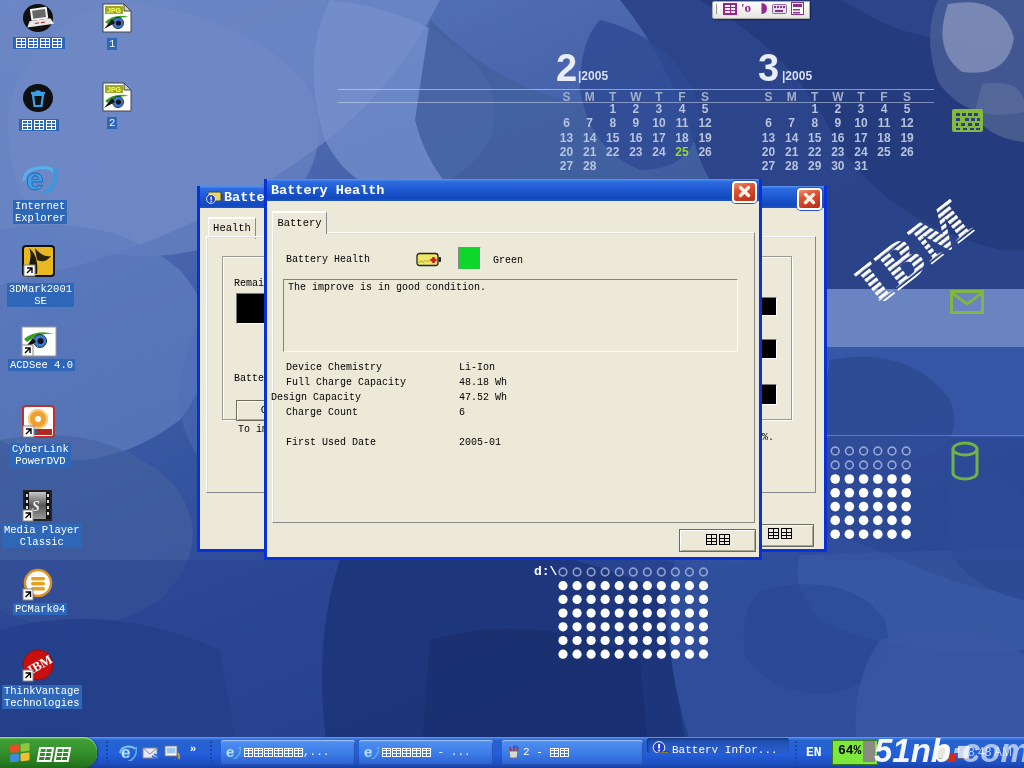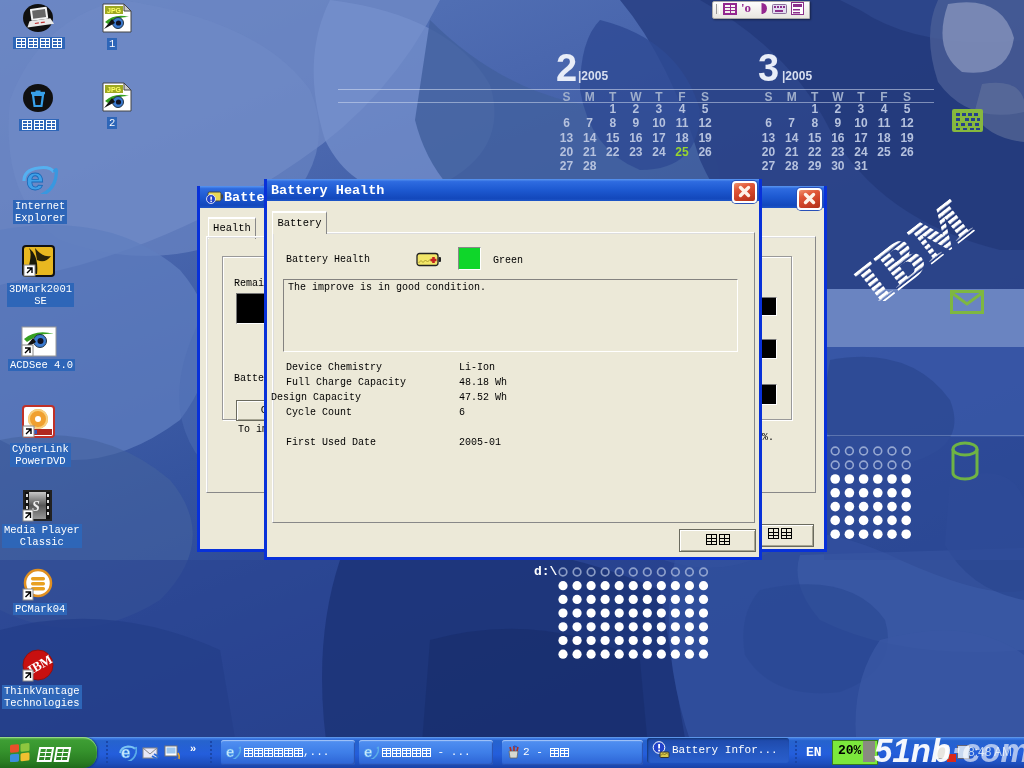--- a/index.html
+++ b/index.html
@@ -608,21 +608,21 @@
 <div class="ab" style="left:191px;top:68px;width:21px;height:21px;background:#0FD62A;border:1px solid #888;border-bottom-color:#fff;border-right-color:#fff"></div>
 <div class="gtxt" style="left:226px;top:76px">Green</div>
 <div class="ab" style="left:16px;top:100px;width:453px;height:71px;border:1px solid #848280;border-bottom-color:#fff;border-right-color:#fff;background:#ECE9D8"></div>
 <div class="gtxt" style="left:21px;top:103px">The improve is in good condition.</div>
 <div class="gtxt" style="left:19px;top:183px">Device Chemistry</div>
       <div class="gtxt" style="left:192px;top:183px">Li-Ion</div>
 <div class="gtxt" style="left:19px;top:198px">Full Charge Capacity</div>
       <div class="gtxt" style="left:192px;top:198px">48.18 Wh</div>
 <div class="gtxt" style="left:4px;top:213px">Design Capacity</div>
       <div class="gtxt" style="left:192px;top:213px">47.52 Wh</div>
-<div class="gtxt" style="left:19px;top:228px">Cycle Count</div>
+<div class="gtxt" style="left:19px;top:228px">Charge Count</div>
       <div class="gtxt" style="left:192px;top:228px">6</div>
 <div class="gtxt" style="left:19px;top:258px">First Used Date</div>
       <div class="gtxt" style="left:192px;top:258px">2005-01</div>
 <div class="btn" style="left:412px;top:350px;width:75px;height:21px;font-size:12px;line-height:20px"><span class="cj" style="width:11px;height:11px"></span><span class="cj" style="width:11px;height:11px"></span></div>
 </div>
 <div id="taskbar" class="ab" style="left:0;top:737px;width:1024px;height:31px;background:linear-gradient(180deg,#6FA5E8 0%,#3E7CE8 4%,#2663CD 12%,#245EDC 55%,#1D4FBE 85%,#1941A5 100%)">
 
 <div class="ab" style="left:-2px;top:0;width:99px;height:31px;border-radius:0 14px 14px 0;background:linear-gradient(180deg,#6CBE5C 0%,#3E9E34 10%,#35922C 45%,#2A7D22 80%,#1F6A1A 100%);box-shadow:inset 0 1px 1px #9ADF8A,1px 0 2px rgba(0,0,0,.4)"></div>
 <svg class="ab" style="left:10px;top:6px" width="20" height="19" viewBox="0 0 20 19">
         <g transform="skewY(-6)">
@@ -669,35 +669,35 @@
         <span class="ttx"><span class="cj"></span><span class="cj"></span><span class="cj"></span><span class="cj"></span><span class="cj"></span> - ...</span>
       </div>
 <div class="ab tkb" style="left:502px;top:3px;width:141px;height:25px">
         <svg width="15" height="15" style="margin:4px 2px 0 4px">
           <path d="M3,7 h9 l-1,7 h-7 z" fill="#D8D8D0" stroke="#666" stroke-width="0.8"></path>
           <path d="M5,7 l-1,-4 M8,7 l0,-5 M11,7 l1,-4" stroke="#B03020" stroke-width="1.6"></path>
           <path d="M8,2 l3,1" stroke="#2858C8" stroke-width="1.6"></path>
         </svg>
         <span class="ttx">2 - <span class="cj"></span><span class="cj"></span></span>
       </div>
-<div class="ab tkb prs" style="left:647px;top:1px;width:142px;height:25px">
+<div class="ab tkb prs" style="left:647px;top:1px;width:142px;height:15px">
         <svg width="18" height="17" style="margin:3px 2px 0 5px">
           <circle cx="7" cy="6.5" r="5.8" fill="#2343CB" stroke="#fff" stroke-width="1"></circle>
           <rect x="6.2" y="3" width="1.8" height="4.5" fill="#fff"></rect>
           <rect x="6.2" y="8.6" width="1.8" height="1.8" fill="#fff"></rect>
           <rect x="8" y="11" width="9" height="5.5" rx="1" fill="#D8C84A" stroke="#333"></rect>
           <path d="M9,14.5 l2,-2 l1.5,1.5 l2,-2 l1.5,1.5" stroke="#807020" fill="none"></path>
         </svg>
         <span class="ttx">Battery Infor...</span>
       </div>
 
 <div class="ab" style="left:795px;top:4px;width:2px;height:23px;background:repeating-linear-gradient(180deg,#1a46a8 0 2px,transparent 2px 4px)"></div>
 <div class="ab" style="left:806px;top:8px;color:#fff;font-size:13px;font-weight:bold;font-family:'Liberation Mono',monospace">EN</div>
 <div class="ab" style="left:832px;top:3px;width:44px;height:23px;background:#7CE83C;border:1px solid #3a7a20"></div>
 <div class="ab" style="left:863px;top:4px;width:12px;height:21px;background:#8a8a82"></div>
-<div class="ab" style="left:838px;top:6px;color:#000;font-size:13px;font-weight:bold;font-family:'Liberation Mono',monospace">20%</div>
+<div class="ab" style="left:838px;top:6px;color:#000;font-size:13px;font-weight:bold;font-family:'Liberation Mono',monospace">64%</div>
 <div class="ab" style="left:947px;top:17px;width:9px;height:8px;background:#D82818"></div>
 <div class="ab" style="left:936px;top:8px;width:11px;height:12px;background:#E8E6E0;border:1px solid #888"></div>
 <div class="ab" style="left:957px;top:8px;width:11px;height:12px;background:#C8D8F0;border:1px solid #667"></div>
 <div class="ab" style="left:968px;top:8px;color:#B8D0F0;font-size:12px;font-family:'Liberation Sans',sans-serif">8:48 AM</div>
 </div>
 
 <div class="ab" style="left:874px;top:732px;font-family:'Liberation Sans',sans-serif;font-style:italic;font-weight:bold;font-size:33px;letter-spacing:0px;white-space:nowrap"><span style="color:rgba(255,255,255,0.95)">51nb</span><span style="color:rgba(255,255,255,0.62)">·com</span></div>
 </div>
 </body></html>

